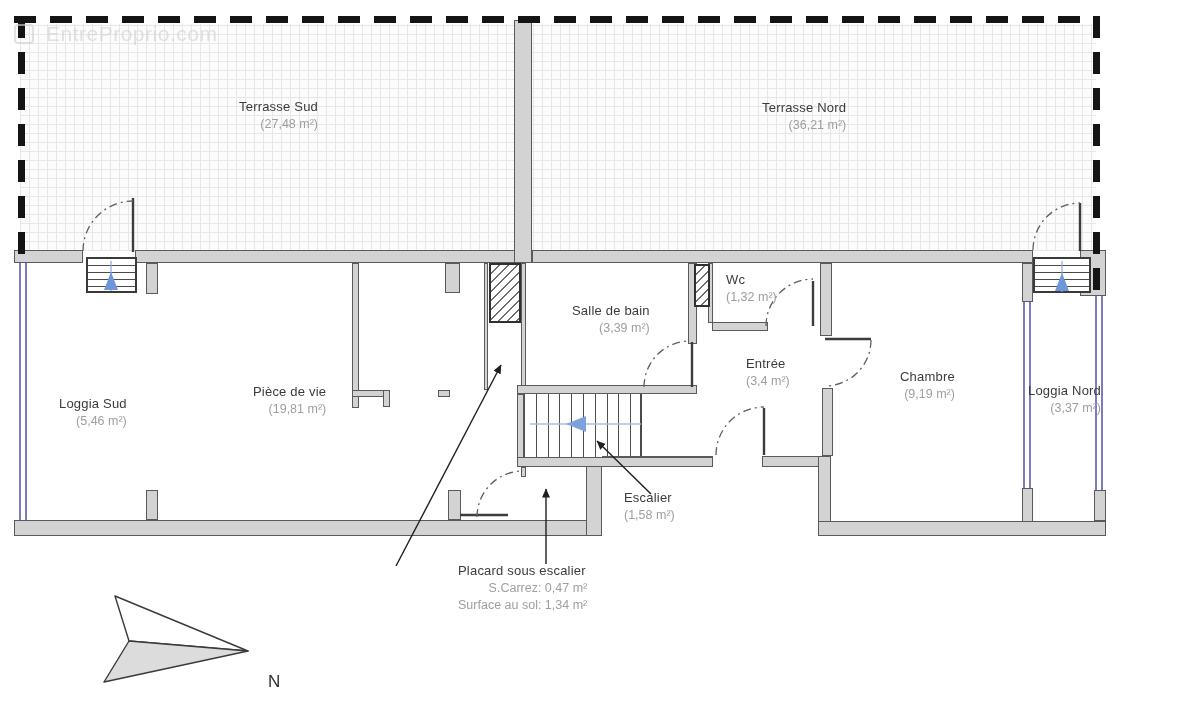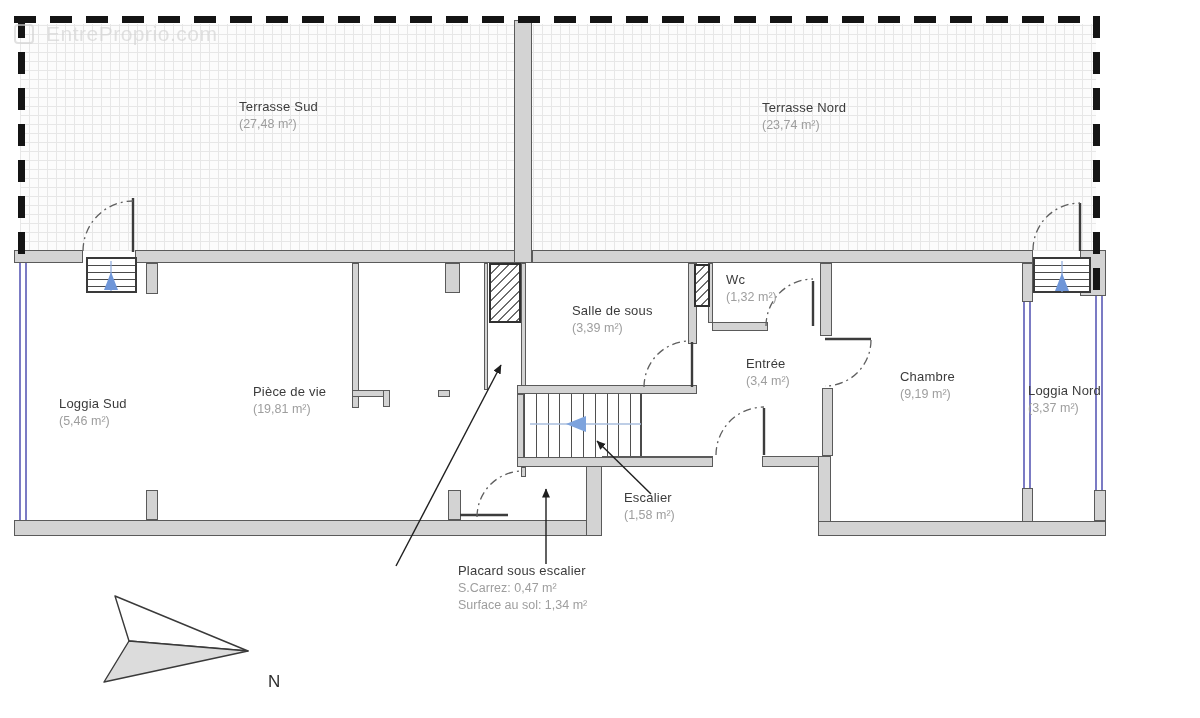--- a/index.html
+++ b/index.html
@@ -31,21 +31,21 @@
         background-image:repeating-linear-gradient(180deg,transparent 0 6px,#4a4a4a 6px 7px);z-index:5;}
 
   .stairs{position:absolute;left:524px;top:393px;width:118px;height:64px;box-sizing:border-box;
         border-right:2px solid #4a4a4a;background-color:#ffffff;
         background-image:repeating-linear-gradient(90deg,#4f4f4f 0 1px,transparent 1px 11.8px);z-index:3;}
 
   svg.overlay{position:absolute;left:0;top:0;z-index:7;}
 
   .lbl{position:absolute;z-index:8;line-height:16px;white-space:nowrap;}
   .lbl .nm{font-size:13px;font-weight:400;color:#3b3b3b;letter-spacing:.2px;}
-  .lbl .ar{font-size:12.5px;color:#9e9e9e;margin-top:1px;}
+  .lbl .ar{font-size:12.5px;color:#9e9e9e;margin-top:1px;text-align:right;}
 
   .watermark{position:absolute;left:14px;top:22px;z-index:9;display:flex;align-items:center;gap:12px;
         font-size:21px;color:#d2d2d2;opacity:.65;letter-spacing:.5px;}
   .wm-icon{width:16px;height:16px;border:2px solid #d2d2d2;border-radius:4px;flex:0 0 auto;}
 
   .north-n{position:absolute;left:268px;top:672px;font-size:17px;color:#2e2e2e;z-index:8;}
 </style>
 </head>
 <body>
 
@@ -160,32 +160,32 @@
       <polygon points="129,641 248,651 104,682" fill="#dcdcdc"></polygon>
     </g>
   </svg>
 
   <div class="lbl" style="left:239px;top:99px;">
     <div class="nm">Terrasse Sud</div>
     <div class="ar">(27,48 m²)</div>
   </div>
   <div class="lbl" style="left:762px;top:100px;">
     <div class="nm">Terrasse Nord</div>
-    <div class="ar">(23,74 m²)</div>
+    <div class="ar">(36,21 m²)</div>
   </div>
   <div class="lbl" style="left:59px;top:396px;">
     <div class="nm">Loggia Sud</div>
     <div class="ar">(5,46 m²)</div>
   </div>
   <div class="lbl" style="left:244px;top:384px;margin-left:9px;">
     <div class="nm">Pièce de vie</div>
     <div class="ar">(19,81 m²)</div>
   </div>
   <div class="lbl" style="left:572px;top:303px;">
-    <div class="nm">Salle de sous</div>
+    <div class="nm">Salle de bain</div>
     <div class="ar">(3,39 m²)</div>
   </div>
   <div class="lbl" style="left:726px;top:272px;">
     <div class="nm">Wc</div>
     <div class="ar">(1,32 m²)</div>
   </div>
   <div class="lbl" style="left:746px;top:356px;">
     <div class="nm">Entrée</div>
     <div class="ar">(3,4 m²)</div>
   </div>

